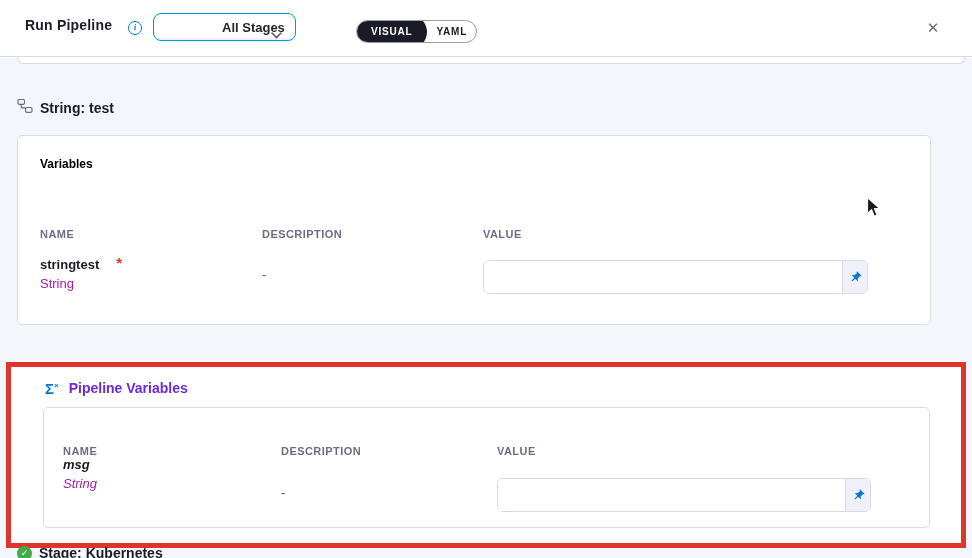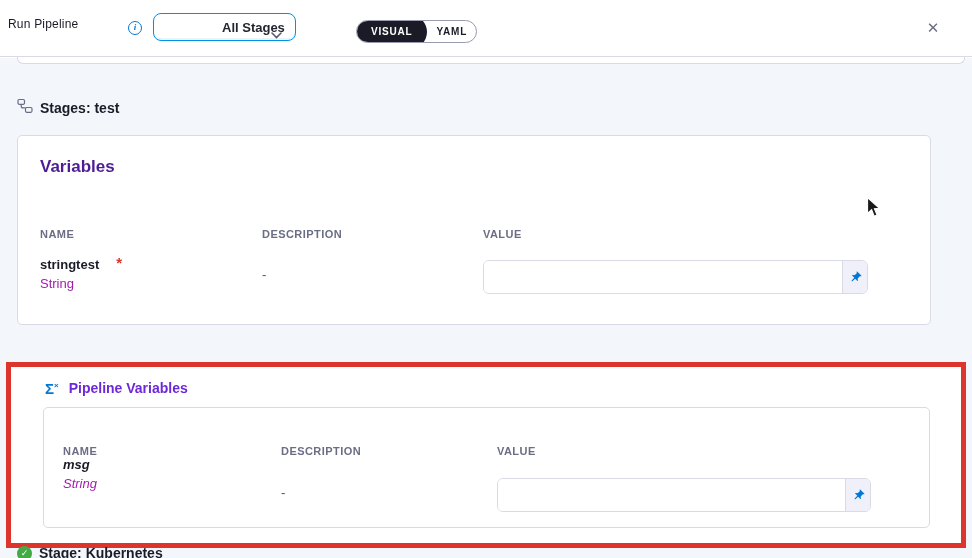--- a/index.html
+++ b/index.html
@@ -2,21 +2,21 @@
 <html><head>
 <meta charset="utf-8">
 <style>
   * { margin:0; padding:0; box-sizing:border-box; }
   html,body { background:#fff; }
   body { font-family:"Liberation Sans","DejaVu Sans",sans-serif; }
   .screen { position:relative; width:972px; height:558px; background:#fff; overflow:hidden; }
 
   
   .header { position:absolute; left:0; top:0; width:972px; height:57px; background:#fff; border-bottom:1px solid #d9dae5; z-index:5; }
-  .title { position:absolute; left:8px; top:17px; font-size:12px; font-weight:400; color:#1b1b28; letter-spacing:.2px; }
+  .title { position:absolute; left:25px; top:17px; font-size:14px; font-weight:700; color:#1b1b28; letter-spacing:.2px; }
   .info-icon { position:absolute; left:128px; top:21px; width:14px; height:14px; border:1.4px solid #0278d5; border-radius:50%; color:#0278d5; font-size:9px; font-weight:700; font-style:italic; text-align:center; line-height:11px; font-family:"Liberation Serif",serif; }
   .stage-select { position:absolute; left:153px; top:13px; width:143px; height:28px; background:#fff; border:1px solid #0092e4; border-radius:8px; display:flex; align-items:center; cursor:pointer; box-shadow:inset 0 -2px 0 rgba(2,120,213,.08);padding-left:47px; }
   .stage-select .sel-label { font-size:13px; font-weight:700; color:#22272f; padding-left:21px; }
   .stage-select .chev { position:absolute; right:13px; top:11px; }
   .mode-toggle { position:absolute; left:356px; top:20px; height:23px; border:1px solid #9a9ab0; border-radius:999px; background:#fff; display:flex; align-items:center; overflow:hidden; }
   .mode-visual { height:34px; margin:-1px 0 -1px -1px; padding:0 15px; border-radius:999px; background:#1b1b28; color:#fff; font-size:10px; font-weight:700; letter-spacing:.8px; display:flex; align-items:center; cursor:pointer; }
   .mode-yaml { padding:0 9px; color:#1b1b28; font-size:10px; font-weight:700; letter-spacing:.8px; cursor:pointer; }
   .close-btn { position:absolute; left:920px; top:15px; width:26px; height:26px; border:none; background:none; color:#6b6d85; font-size:15px; cursor:pointer; line-height:26px; text-align:center; }
 
   
@@ -24,21 +24,21 @@
   .card-fragment { position:absolute; left:17px; top:-1px; width:948px; height:7px; background:#fff; border:1px solid #d9dae5; border-top:none; border-radius:0 0 6px 6px; }
 
   .stage-row { position:absolute; left:17px; display:flex; align-items:center; gap:7px; }
   .stage-row .stage-label { font-size:14px; font-weight:700; color:#1b1b28; }
   .stage-test-row { top:40px; }
   .stage-k8s-row { top:487px; }
   .check-circle { width:15px; height:15px; border-radius:50%; background:#42ab45; color:#fff; font-size:9px; line-height:15px; text-align:center; font-weight:700; }
 
   .panel { background:#fff; border:1px solid #d9dae5; border-radius:5px; position:absolute; }
   .variables-card { left:17px; top:77px; width:914px; height:190px; }
-  .card-title { position:absolute; left:22px; top:21px; font-size:17px; font-weight:600; color:#4c1d95; }
+  .card-title { position:absolute; left:22px; top:21px; font-size:12px; font-weight:600; color:#000000; }
 
   .col-header { position:absolute; font-size:11px; font-weight:700; color:#6b6d85; letter-spacing:.45px; }
   .name-cell { position:absolute; }
   .var-name-line { display:flex; align-items:flex-start; gap:17px; }
   .var-name { font-size:13px; font-weight:700; color:#1b1b28; }
   .req-star { color:#e43326; font-size:15px; font-weight:700; line-height:12px; }
   .var-type { font-size:13px; color:#a21caf; margin-top:4px; }
   .dash-cell { position:absolute; font-size:13px; color:#4f5162; }
 
   .value-combo { position:absolute; height:34px; display:flex; background:#fff; border:1px solid #d9dae5; border-radius:6px; overflow:hidden; }
@@ -83,21 +83,21 @@
     <div class="card-fragment"></div>
 
     <div class="stage-row stage-test-row">
       <span>
         <svg width="16" height="16" viewBox="0 0 16 16" fill="none" stroke="#6b6d85" stroke-width="1.2">
           <rect x="1" y="1.5" width="6.5" height="4.8" rx="1.2"></rect>
           <rect x="8.5" y="9.5" width="6.5" height="4.8" rx="1.2"></rect>
           <path d="M4.2 6.3 v1.6 a2 2 0 0 0 2 2 h2.3"></path>
         </svg>
       </span>
-      <span class="stage-label">Stages: test</span>
+      <span class="stage-label">String: test</span>
     </div>
 
     <div class="panel variables-card">
       <div class="card-title">Variables</div>
       <div class="col-header" style="left:22px; top:92px;">NAME</div>
       <div class="col-header" style="left:244px; top:92px;">DESCRIPTION</div>
       <div class="col-header" style="left:465px; top:92px;">VALUE</div>
 
       <div class="name-cell" style="left:22px; top:121px;">
         <div class="var-name-line">

